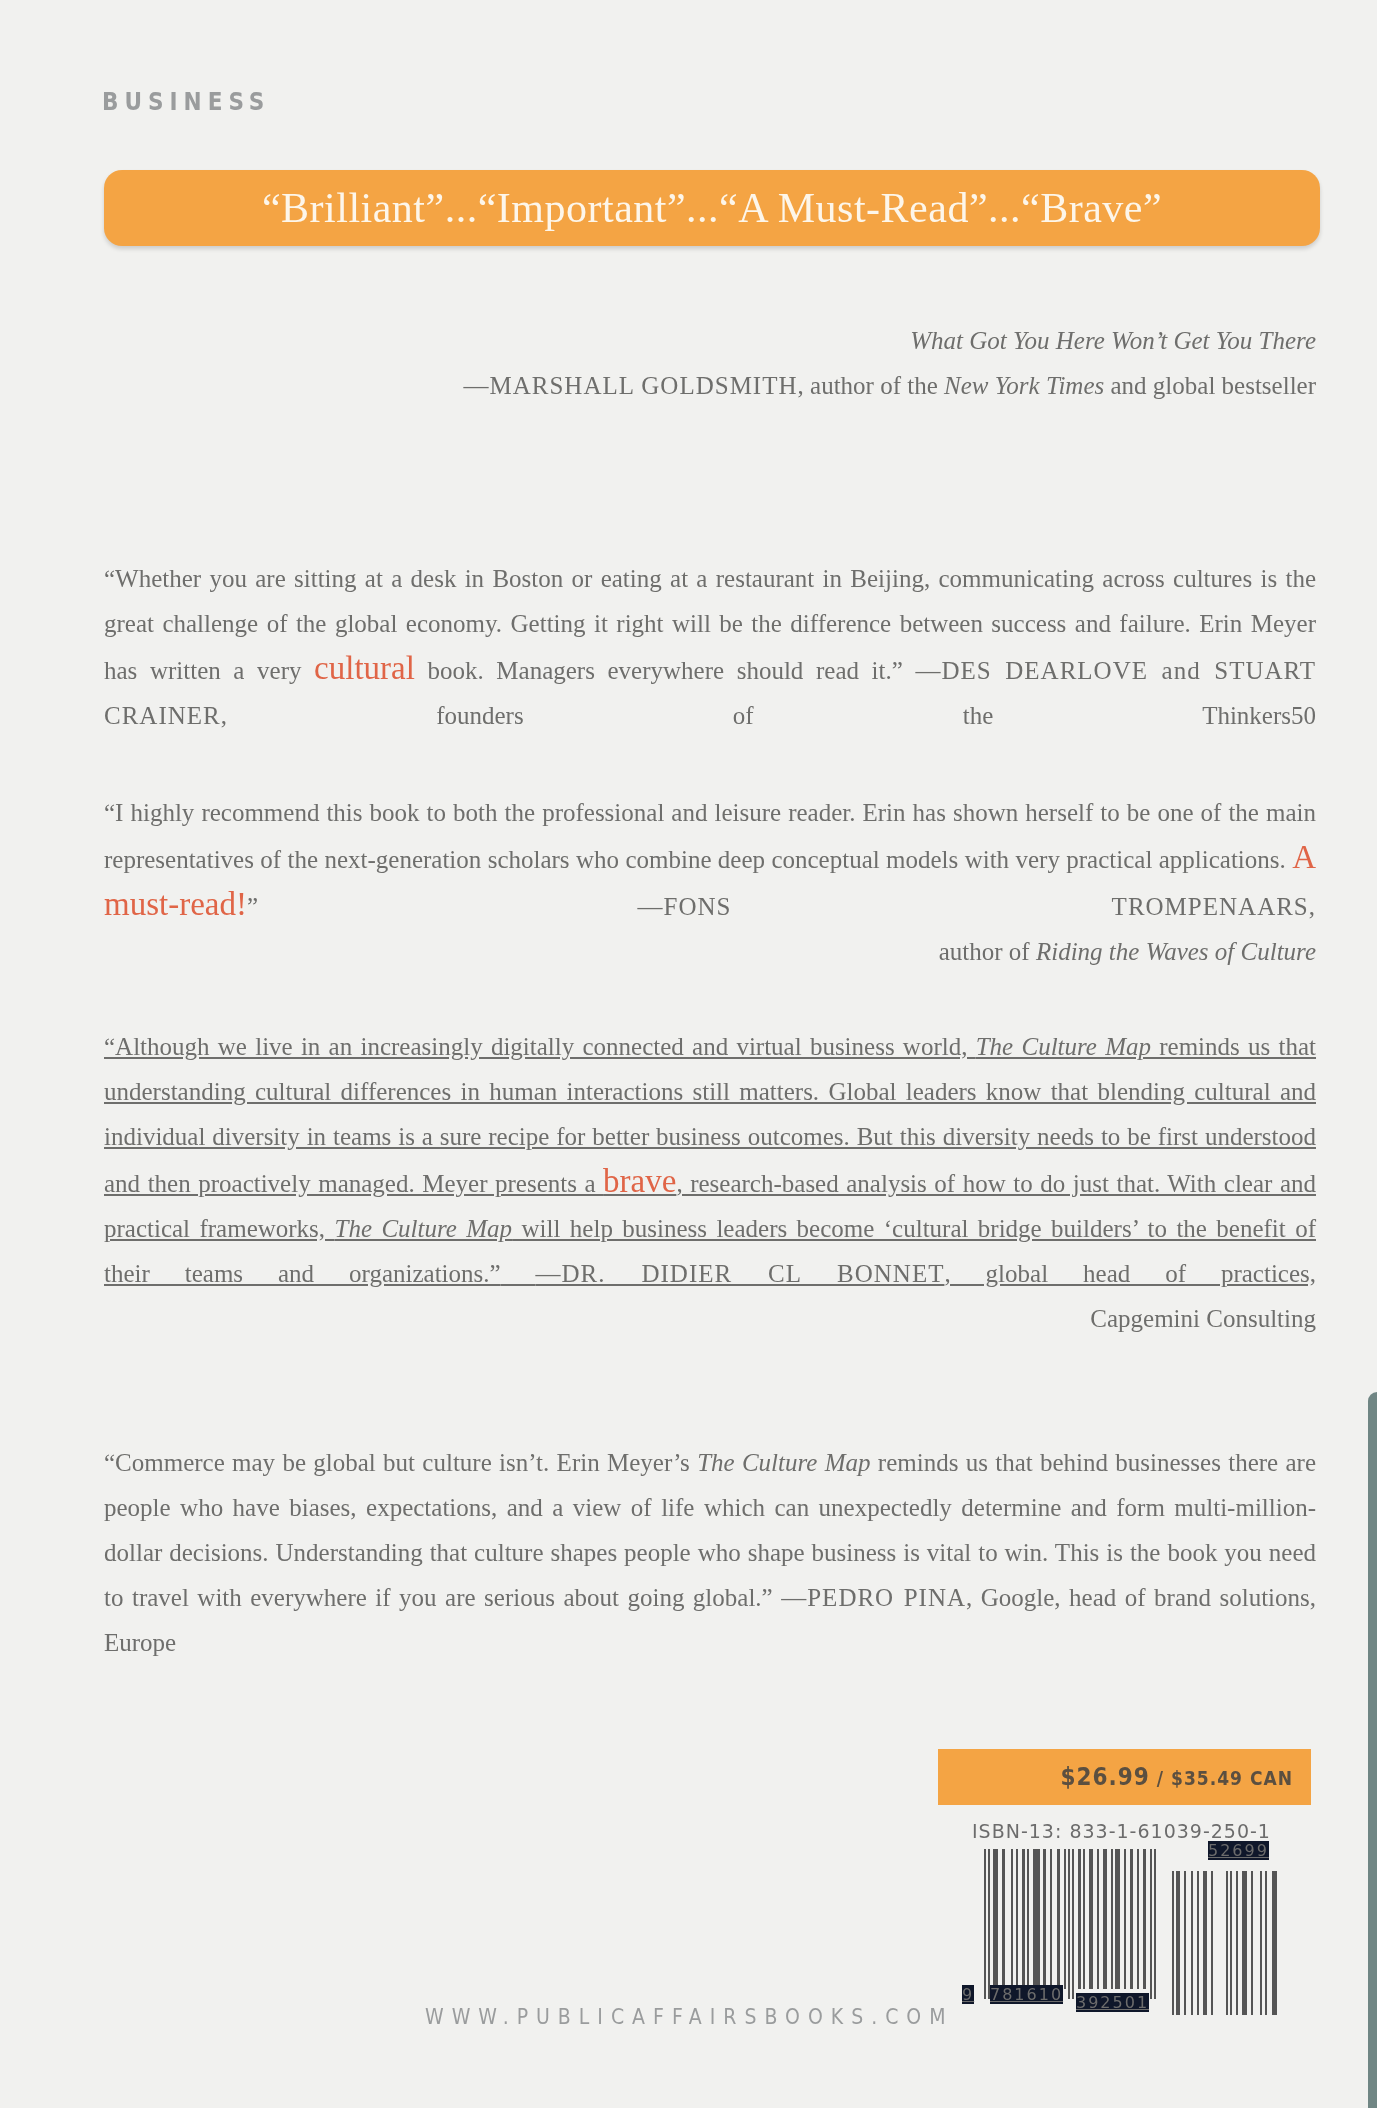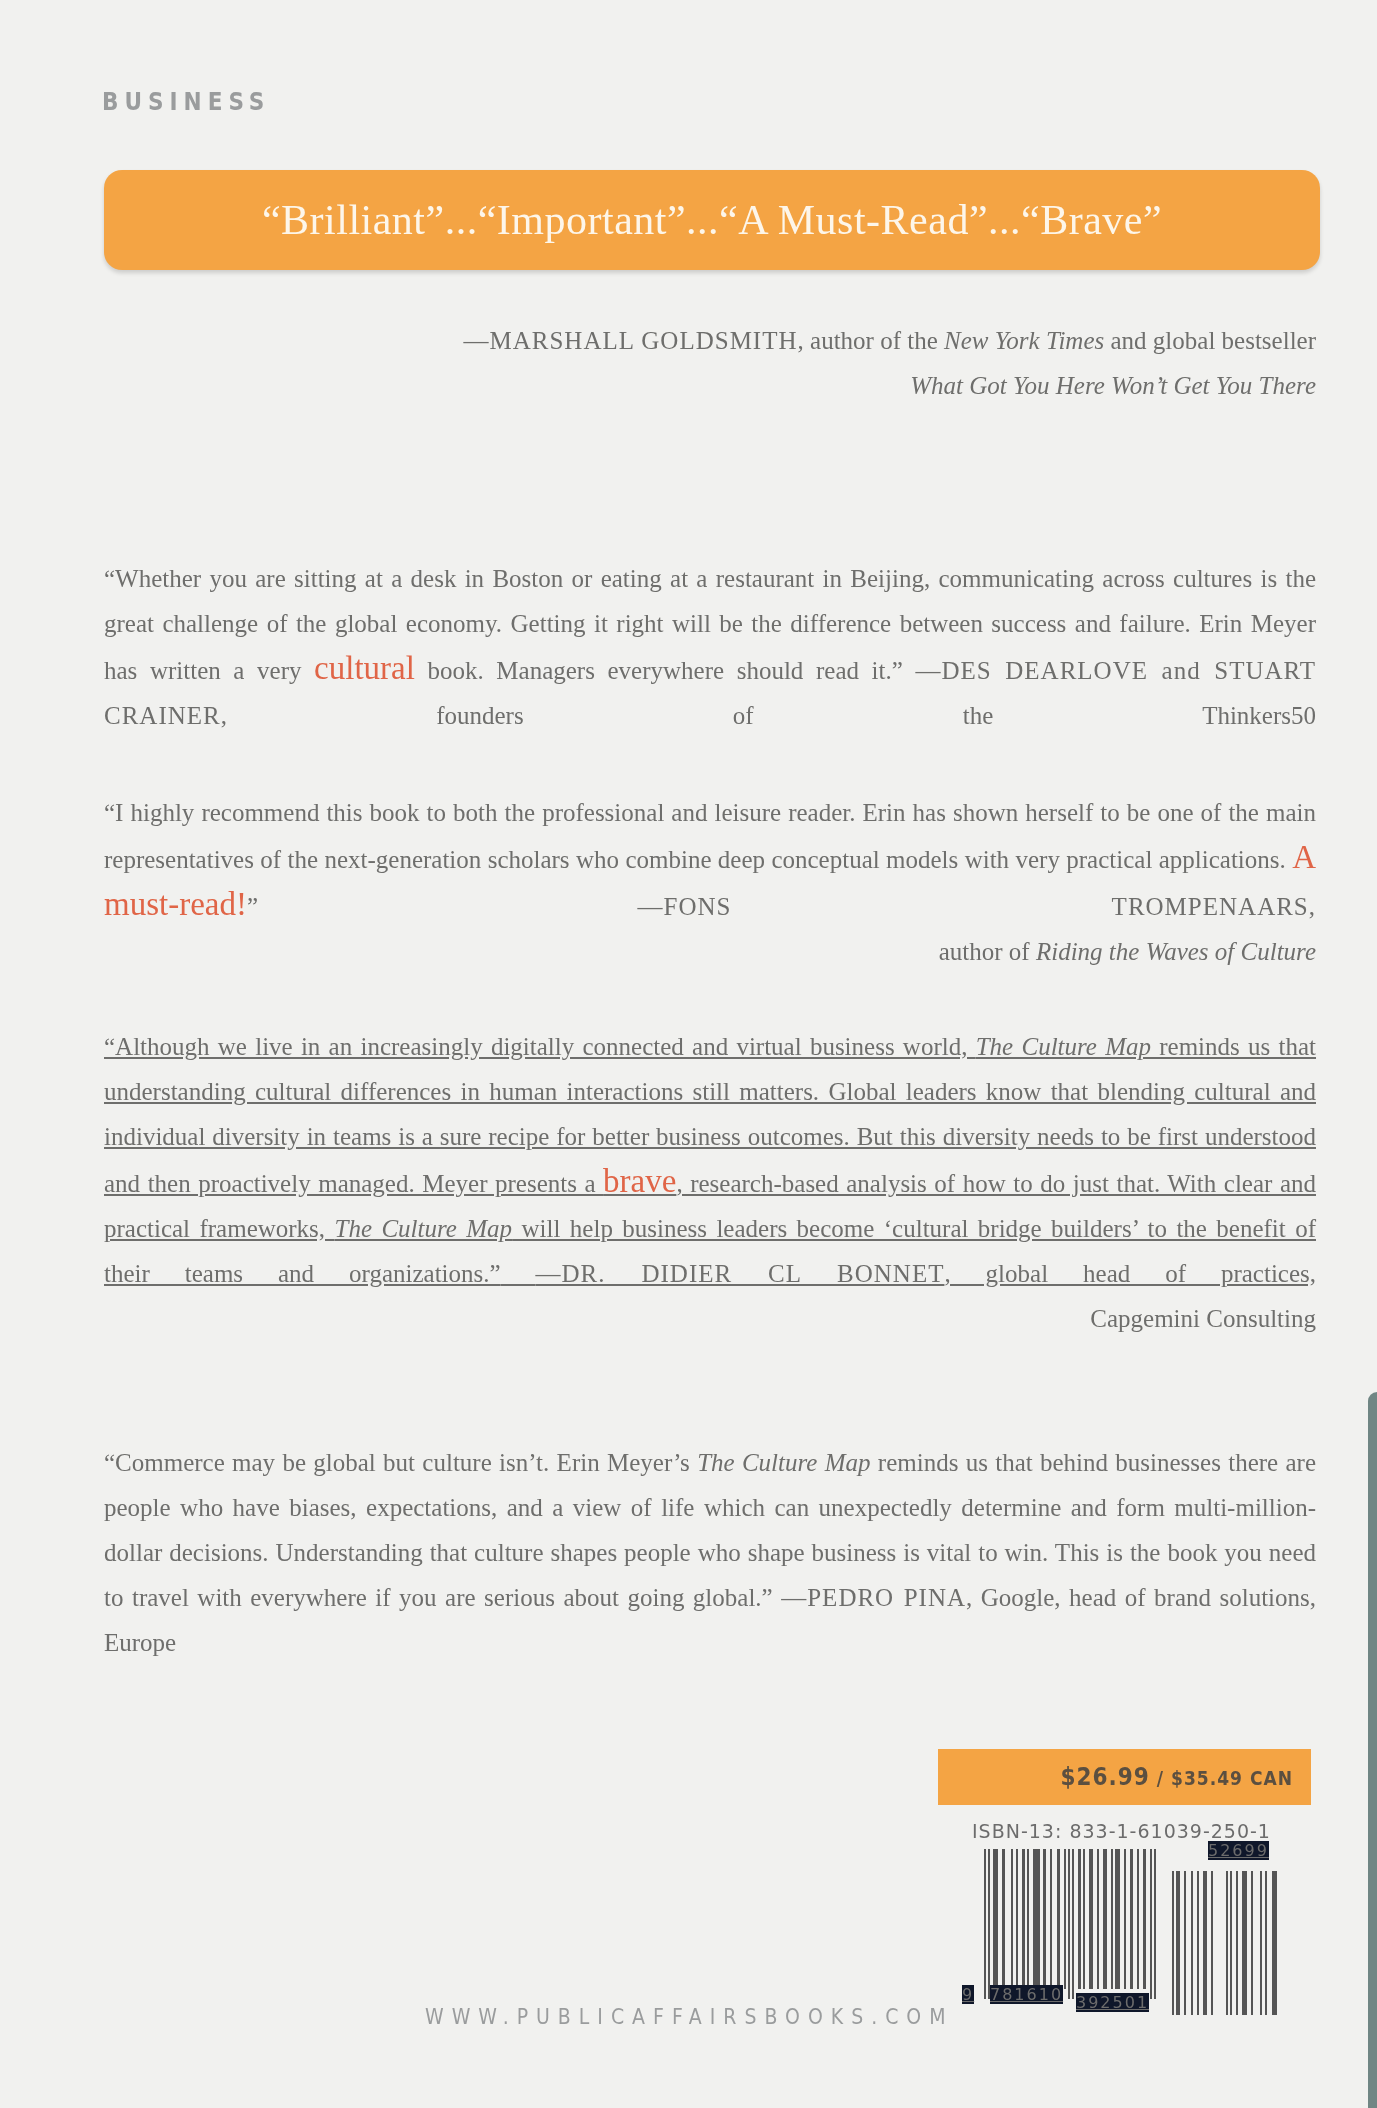--- a/index.html
+++ b/index.html
@@ -11,21 +11,21 @@
       color: #6e6e6c;
     }
     .category {
       position: absolute; left: 102px; top: 88px;
       font-family: "DejaVu Sans Condensed", "DejaVu Sans", sans-serif;
       font-size: 24px; font-weight: bold; letter-spacing: 6px;
       color: #9a9c9d;
     }
     .banner {
       position: absolute; left: 104px; top: 170px;
-      width: 1216px; height: 100px;
+      width: 1216px; height: 76px;
       background: #f4a444;
       border-radius: 18px;
       box-shadow: 0 3px 4px rgba(0,0,0,0.15);
       display: flex; align-items: center; justify-content: center;
     }
     .banner-text {
       color: #fdf6ea; font-size: 42px; letter-spacing: 0.5px;
     }
     .quote {
       position: absolute; left: 104px; width: 1212px;
@@ -77,24 +77,24 @@
 <body>
 
 <div class="category">BUSINESS</div>
 
 <div class="banner">
   <span class="banner-text">“Brilliant”...“Important”...“A Must-Read”...“Brave”</span>
 </div>
 
 <div class="quote" style="top:318px;">
   <div class="right">
-    <span class="caps">—MARSHALL GOLDSMITH</span><span>, author of the </span><em>New York Times</em><span> and global bestseller</span>
+    <em>What Got You Here Won’t Get You There</em>
   </div>
   <div class="right">
-    <em>What Got You Here Won’t Get You There</em>
+    <span class="caps">—MARSHALL GOLDSMITH</span><span>, author of the </span><em>New York Times</em><span> and global bestseller</span>
   </div>
 </div>
 
 <div class="quote" style="top:556px;">
   <div style="text-align:justify; text-align-last:justify;">
     <span>“Whether you are sitting at a desk in Boston or eating at a restaurant in Beijing, communicating across cultures is the great challenge of the global economy. Getting it right will be the difference between success and failure. Erin Meyer has written a very </span><span class="hl">cultural</span><span> book. Managers everywhere should read it.”</span>
     <span class="caps">—DES DEARLOVE and STUART CRAINER</span><span>, founders of the Thinkers50</span>
   </div>
 </div>
 

